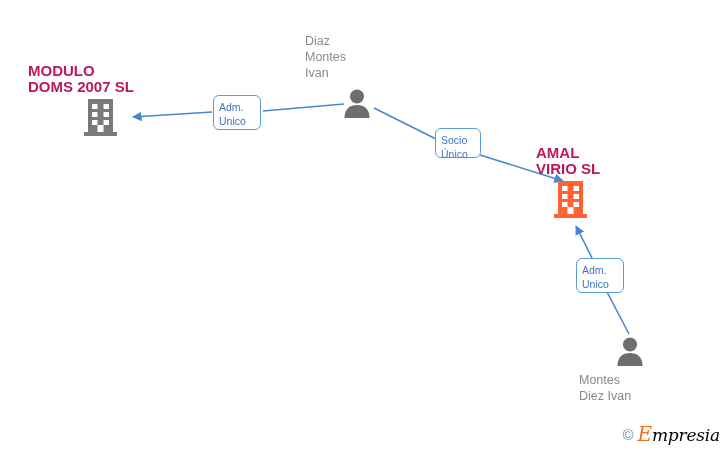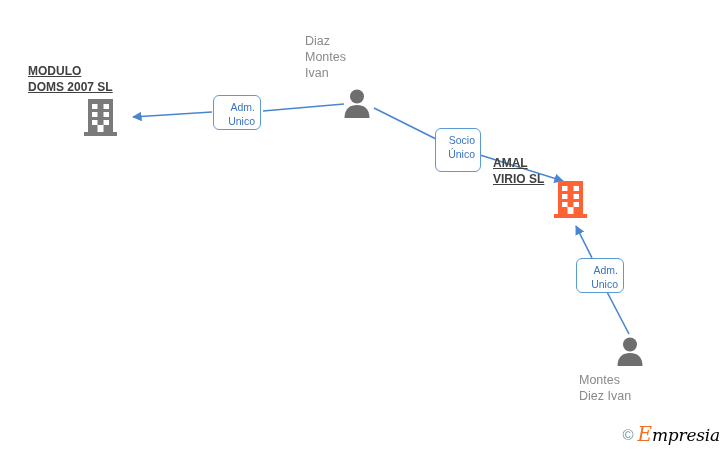--- a/index.html
+++ b/index.html
@@ -28,23 +28,22 @@
   
   .node-title {
     position: absolute;
     color: #808080;
     line-height: 16px;
     white-space: pre-line;
     user-select: none;
   }
   .node-title.company {
     font-weight: bold;
-    font-size: 12px;
-    color: #404040;
-    text-decoration: underline;
+    font-size: 15px;
+    color: #be185d;
   }
   .node-title.person {
     font-weight: normal;
     font-size: 12.5px;
     color: #8a8a8a;
   }
 
   
   .icon {
     position: absolute;
@@ -52,21 +51,21 @@
 
   
   .rel-label {
     position: absolute;
     border: 1.4px solid #5b9bd5;
     border-radius: 6px;
     background: #ffffff;
     color: #3a74c4;
     font-size: 10.5px;
     line-height: 14px;
-    text-align: right;
+    text-align: left;
     padding: 4px 5px 5px 5px;
     box-sizing: border-box;
     white-space: pre-line;
     user-select: none;
   }
 
   
   #watermark {
     position: absolute;
     right: 8px;
@@ -143,21 +142,21 @@
   <div class="node-title person" style="left: 305px; top: 33px; width: 102px;">Diaz
 Montes
 Ivan</div>
   <div class="icon" style="left: 342px; top: 88px; width: 30px; height: 30px;">
     <svg viewBox="0 0 30 30" width="30" height="30" xmlns="http://www.w3.org/2000/svg">
       <circle cx="15" cy="8.5" r="7" fill="#6e6e6e"></circle>
       <path d="M 2.5 30 C 2.5 20.5 8 17 15 17 C 22 17 27.5 20.5 27.5 30 Z" fill="#6e6e6e"></path>
     </svg>
   </div>
 
-  <div class="node-title company" style="left: 493px; top: 145px; width: 116px; margin-top: 10px;">AMAL
+  <div class="node-title company" style="left: 536px; top: 145px; width: 116px;">AMAL
 VIRIO  SL</div>
   <div class="icon" style="left: 554px; top: 179px; width: 33px; height: 40px;">
     <svg viewBox="0 0 33 40" width="33" height="40" xmlns="http://www.w3.org/2000/svg">
       <rect x="4" y="2" width="25" height="33" fill="#ff6334"></rect>
       <rect x="0" y="35" width="33" height="4" fill="#ff6334"></rect>
       <rect x="8" y="7" width="5.5" height="5" fill="#ffffff"></rect>
       <rect x="19.5" y="7" width="5.5" height="5" fill="#ffffff"></rect>
       <rect x="8" y="15" width="5.5" height="5" fill="#ffffff"></rect>
       <rect x="19.5" y="15" width="5.5" height="5" fill="#ffffff"></rect>
       <rect x="8" y="23" width="5.5" height="5" fill="#ffffff"></rect>
@@ -171,21 +170,21 @@
       <circle cx="15" cy="8.5" r="7" fill="#6e6e6e"></circle>
       <path d="M 2.5 30 C 2.5 20.5 8 17 15 17 C 22 17 27.5 20.5 27.5 30 Z" fill="#6e6e6e"></path>
     </svg>
   </div>
   <div class="node-title person" style="left: 579px; top: 372px; width: 102px;">Montes
 Diez Ivan</div>
 
   <div class="rel-label" style="left: 213px; top: 95px; width: 48px; height: 35px;">Adm.
 Unico</div>
 
-  <div class="rel-label" style="left: 435px; top: 128px; width: 46px; height: 44px;">Socio
+  <div class="rel-label" style="left: 435px; top: 128px; width: 46px; height: 30px;">Socio
 Único</div>
 
   <div class="rel-label" style="left: 576px; top: 258px; width: 48px; height: 35px;">Adm.
 Unico</div>
 
   <div id="watermark">
     <span class="copy">©</span>
     <span class="brand"><span class="e">E</span><span class="rest">mpresia</span></span>
   </div>
 

